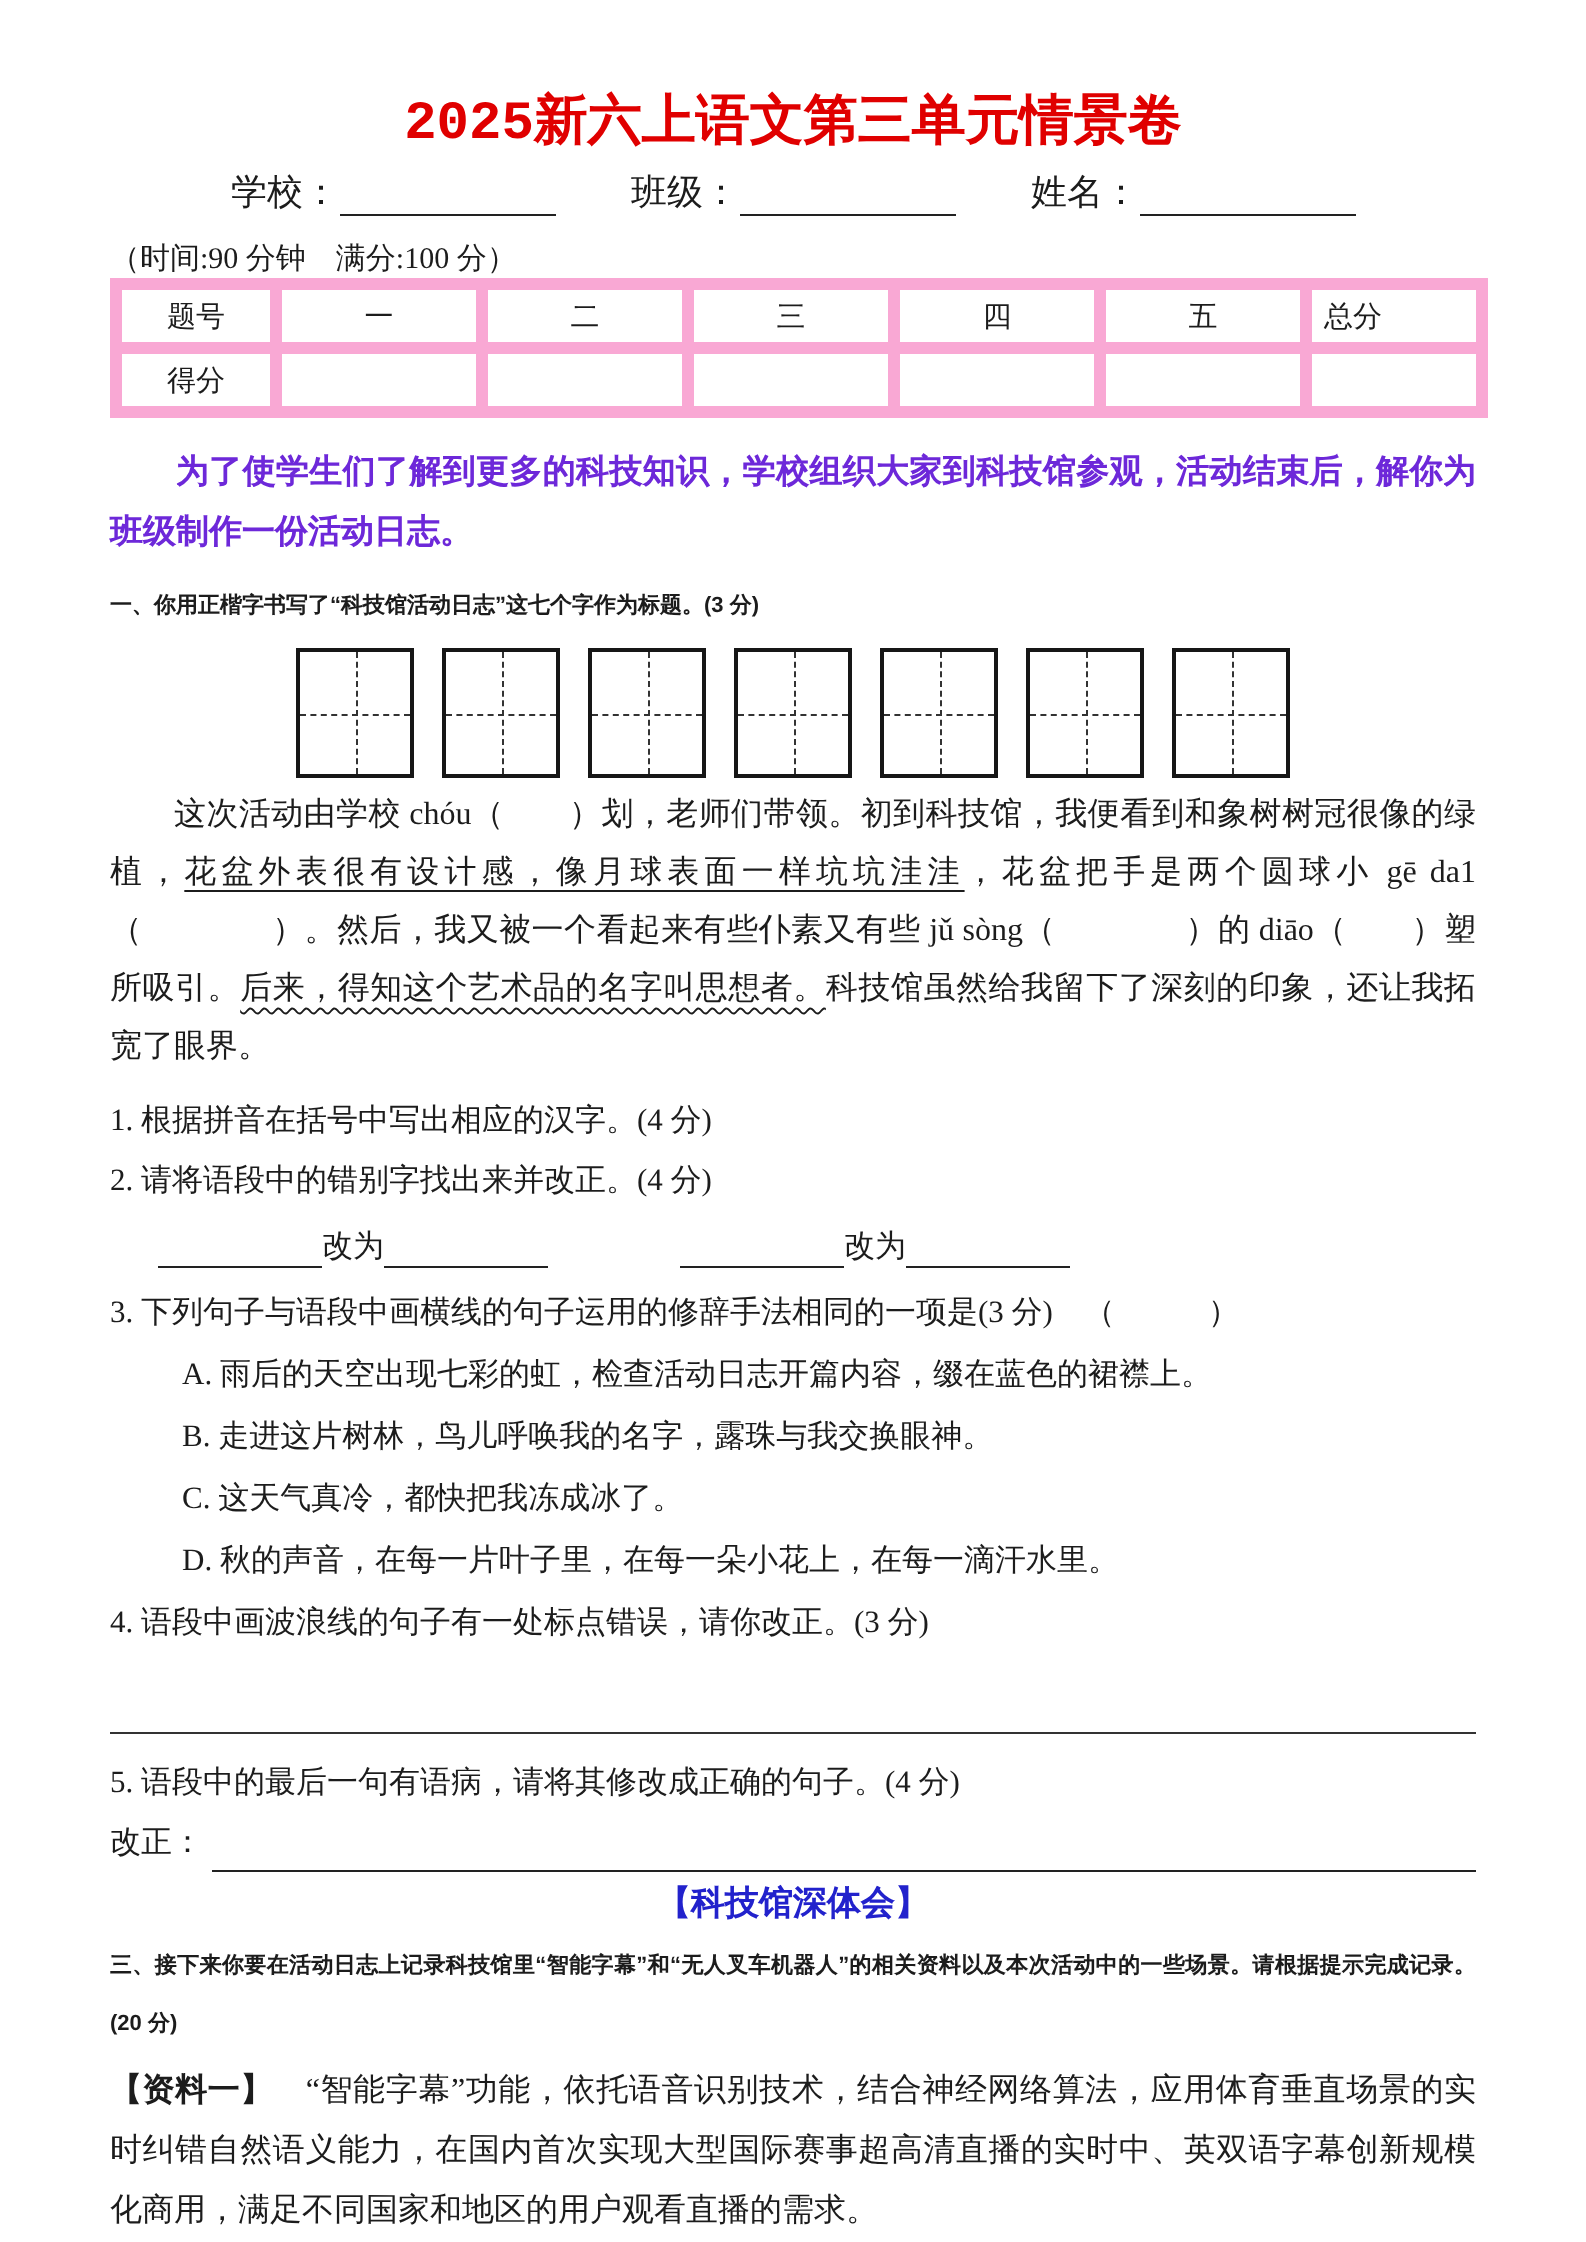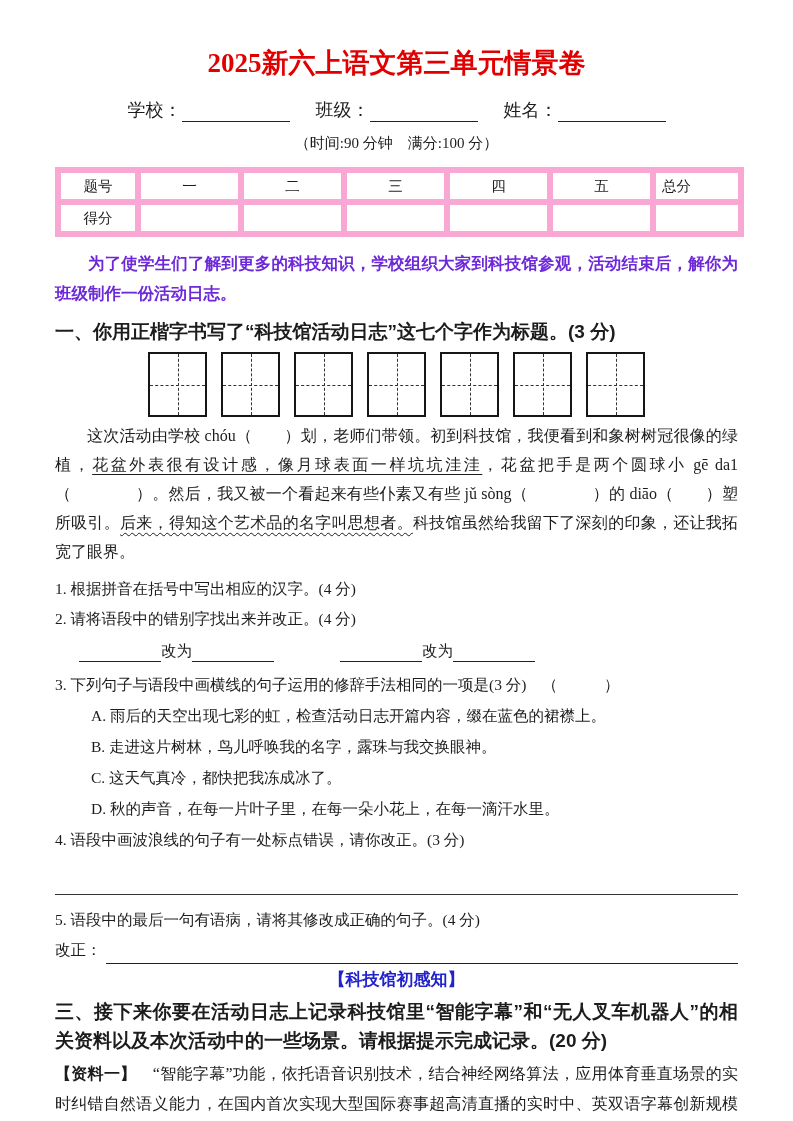--- a/index.html
+++ b/index.html
@@ -6,51 +6,51 @@
   body{
     width:793px;height:1121px;
     font-family:"Liberation Serif","DejaVu Serif",serif;
     color:#1c1c1c;
     overflow:hidden;
   }
   .page{padding:40px 55px 0 55px;}
 
   
   .title{
-    font-family:Liberation Serif, serif;
+    font-family:Liberation Mono, monospace;
     font-weight:bold;font-size:27px;line-height:34px;
-    color:#e00000;text-align:center;margin:6px 0 18px 0;
+    color:#e00000;text-align:center;margin:6px 0 4px 0;
   }
   .info-line{
     display:flex;justify-content:center;align-items:flex-end;
-    gap:26px;font-size:18px;margin-bottom:12px;
+    gap:38px;font-size:18px;margin-bottom:12px;
   }
   .info-item{display:flex;align-items:flex-end;}
   .info-blank{display:inline-block;width:108px;border-bottom:1.5px solid #222;height:20px;}
-  .time-line{text-align:center;font-size:15px;margin-bottom:14px;}
+  .time-line{font-size:15px;}
 
   
   table.score{border-collapse:collapse;width:100%;table-layout:fixed;margin-bottom:12px;}
   table.score td{
     border:6px solid #f9a8d4;height:26px;font-size:14.5px;
     text-align:center;vertical-align:middle;padding:0 3px;
   }
   table.score td.zf{text-align:left;padding-left:6px;}
 
   
   .intro{
     font-family:Liberation Serif, serif;
     color:#6d28d9;font-weight:bold;font-size:16.5px;line-height:30px;
     text-indent:2em;text-align:justify;margin:2px 0 8px 0;
   }
 
   
   .sec-heading{
     font-family:"Liberation Sans","DejaVu Sans",sans-serif;
-    font-weight:bold;font-size:19px;line-height:29px;
+    font-weight:bold;font-size:11px;line-height:29px;
     text-align:justify;margin:2px 0 2px 0;
   }
 
   
   .boxes{display:flex;justify-content:center;gap:14px;margin:6px 0 4px 0;}
   .tzg{position:relative;width:55px;height:61px;border:2px solid #161616;background:#fff;}
   .tzg .v{position:absolute;left:50%;top:0;bottom:0;border-left:1.5px dashed #333;}
   .tzg .h{position:absolute;top:50%;left:0;right:0;border-top:1.5px dashed #333;}
 
   .banner{
@@ -205,21 +205,21 @@
 
   <div class="q">4. 语段中画波浪线的句子有一处标点错误，请你改正。(3 分)</div>
   <div class="answer-line"></div>
 
   <div class="q">5. 语段中的最后一句有语病，请将其修改成正确的句子。(4 分)</div>
   <div class="correction-line">
     <span>改正：</span>
     <span class="fill"></span>
   </div>
 
-  <div class="banner">【科技馆初感知】</div>
+  <div class="banner">【科技馆深体会】</div>
 
   <div class="sec-heading">三、接下来你要在活动日志上记录科技馆里“智能字幕”和“无人叉车机器人”的相关资料以及本次活动中的一些场景。请根据提示完成记录。(20 分)</div>
 
   <div class="material">
     <span class="mlabel">【资料一】</span><span>　“智能字幕”功能，依托语音识别技术，结合神经网络算法，应用体育垂直场景的实时纠错自然语义能力，在国内首次实现大型国际赛事超高清直播的实时中、英双语字幕创新规模化商用，满足不同国家和地区的用户观看直播的需求。</span>
   </div>
 
 </div>
 
 </body></html>

